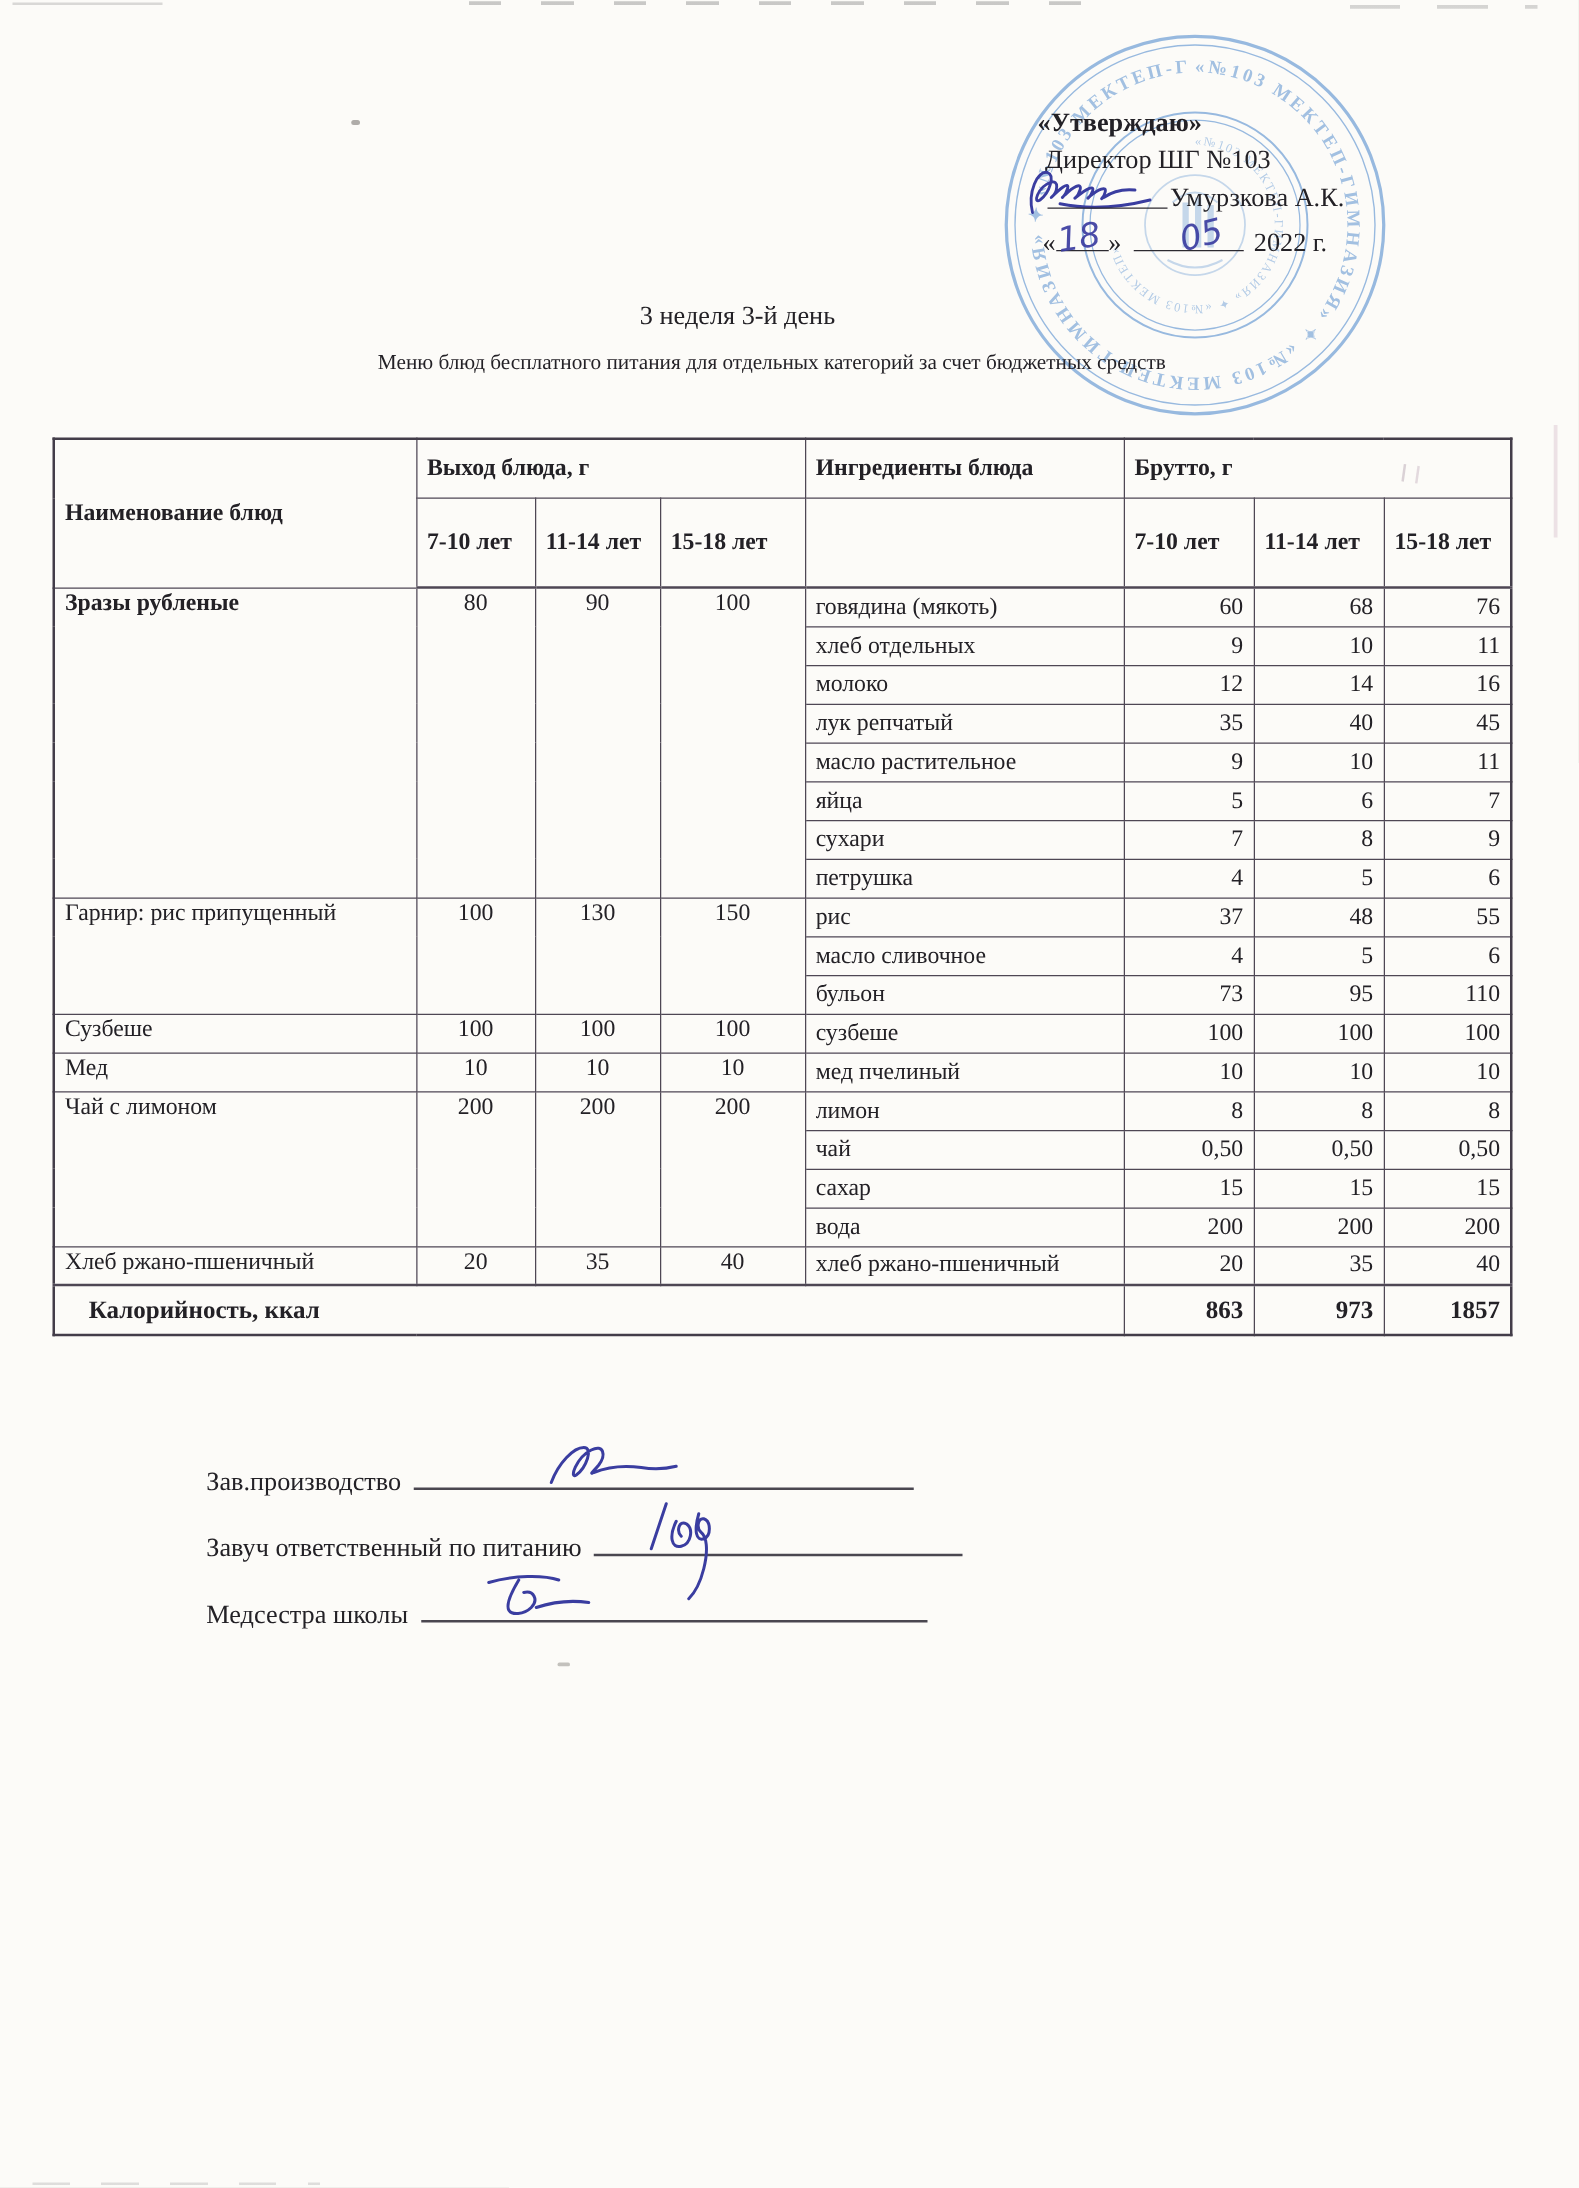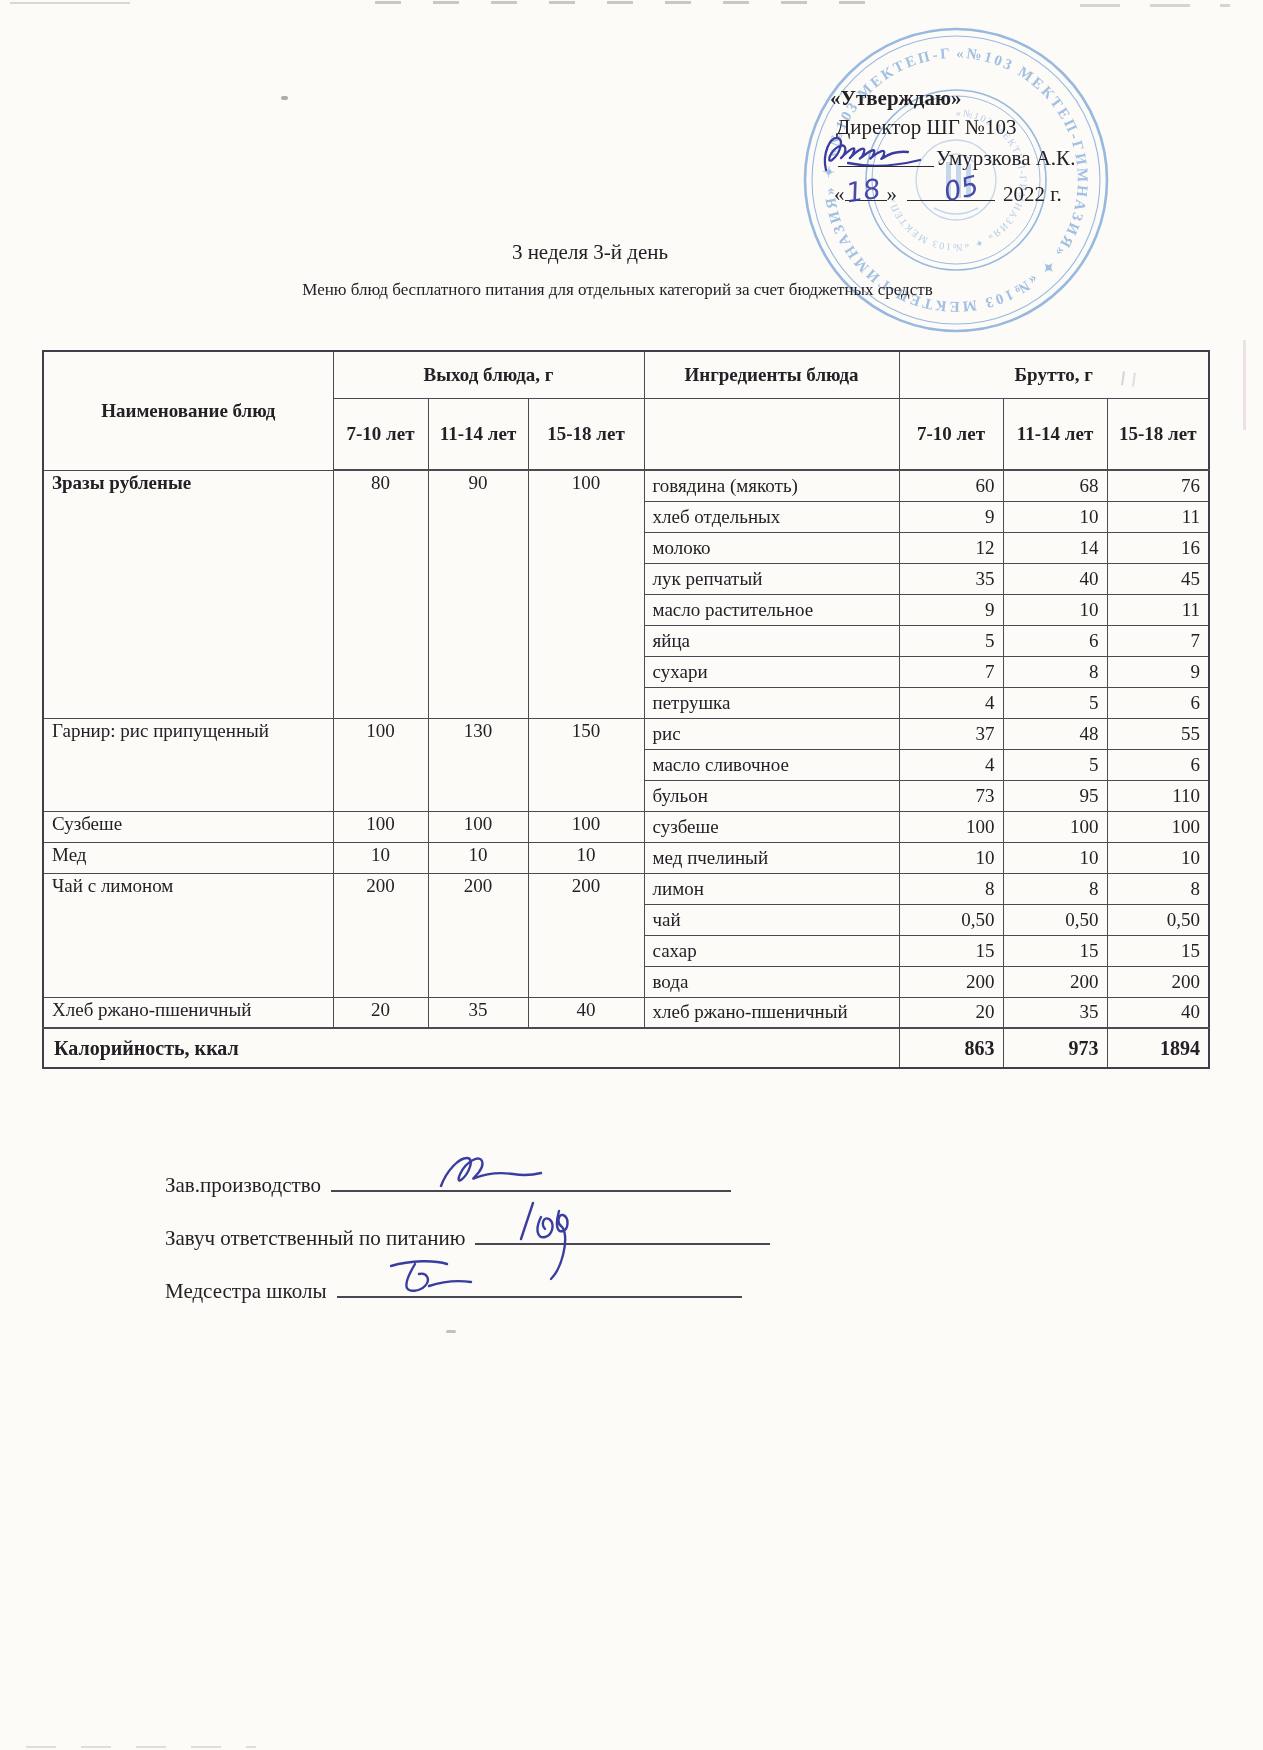--- a/index.html
+++ b/index.html
@@ -41,31 +41,31 @@
   .hand-month{left:120px;top:-6px;transform:rotate(-14deg);}
 
   .doc-title{position:absolute;left:0;top:240px;width:1180px;text-align:center;font-size:21px;}
   .doc-subtitle{position:absolute;left:0;top:280px;width:1235px;text-align:center;font-size:17px;}
 
   
   table.menu{position:absolute;left:42px;top:350px;width:1166px;border-collapse:collapse;
     table-layout:fixed;font-size:19px;}
   table.menu th,table.menu td{border:1.6px solid #4e4754;padding:1px 8px;}
   table.menu{border:2.5px solid #433d49;}
-  table.menu thead th{font-weight:bold;text-align:center;vertical-align:middle;line-height:1.25;}
+  table.menu thead th{font-weight:bold;text-align:left;vertical-align:middle;line-height:1.25;}
   table.menu thead tr.h1 th{height:44px;}
   table.menu thead tr.h2 th{height:68px;border-bottom-width:2.4px;margin-top:16px;}
   table.menu tbody tr{height:31px;}
   td.name{text-align:left;vertical-align:top;padding-top:3px;padding-left:10px;}
   td.out{text-align:center;vertical-align:top;padding-top:3px;}
   td.ing{text-align:left;padding-left:10px;}
   td.num{text-align:right;padding-right:13px;}
   .b{font-weight:bold;}
   tr.cal td{border-top-width:2.4px;height:36px;font-weight:bold;font-size:20px;}
-  tr.cal td.cal-label{padding-left:10px;text-align:left;}
+  tr.cal td.cal-label{padding-left:27px;text-align:left;}
 
   
   .sig-block{position:absolute;left:165px;top:1166px;font-size:21px;z-index:2;}
   .sig-row{position:relative;height:53px;white-space:nowrap;}
   .sig-line{display:inline-block;border-bottom:2px solid #4a4750;height:24px;margin-left:10px;}
   .sig-scribble{position:absolute;pointer-events:none;}
   .ink{stroke:#3a3da0;fill:none;stroke-linecap:round;stroke-linejoin:round;}
 </style>
 </head>
 <body>
@@ -286,21 +286,21 @@
           <td class="out">40</td>
           <td class="ing">хлеб ржано-пшеничный</td>
           <td class="num">20</td>
           <td class="num">35</td>
           <td class="num">40</td>
         </tr>
         <tr class="cal">
           <td class="cal-label b" colspan="5">Калорийность, ккал</td>
           <td class="num b">863</td>
           <td class="num b">973</td>
-          <td class="num b">1894</td>
+          <td class="num b">1857</td>
         </tr>
       </tbody>
   </table>
 
   <div class="sig-block">
     <div class="sig-row">
       <span>Зав.производство</span><span class="sig-line" style="width:400px"></span>
       <svg class="sig-scribble" style="left:268px;top:-18px" width="130" height="46" viewBox="0 0 130 46">
         <path class="ink" stroke-width="2.4" d="M8,38 C14,22 26,10 34,10 C42,10 36,26 28,32 C22,36 28,18 40,12 C50,7 52,16 46,24 C42,29 38,32 42,30 C52,26 66,24 80,26 C92,28 100,27 108,25"></path>
       </svg>

